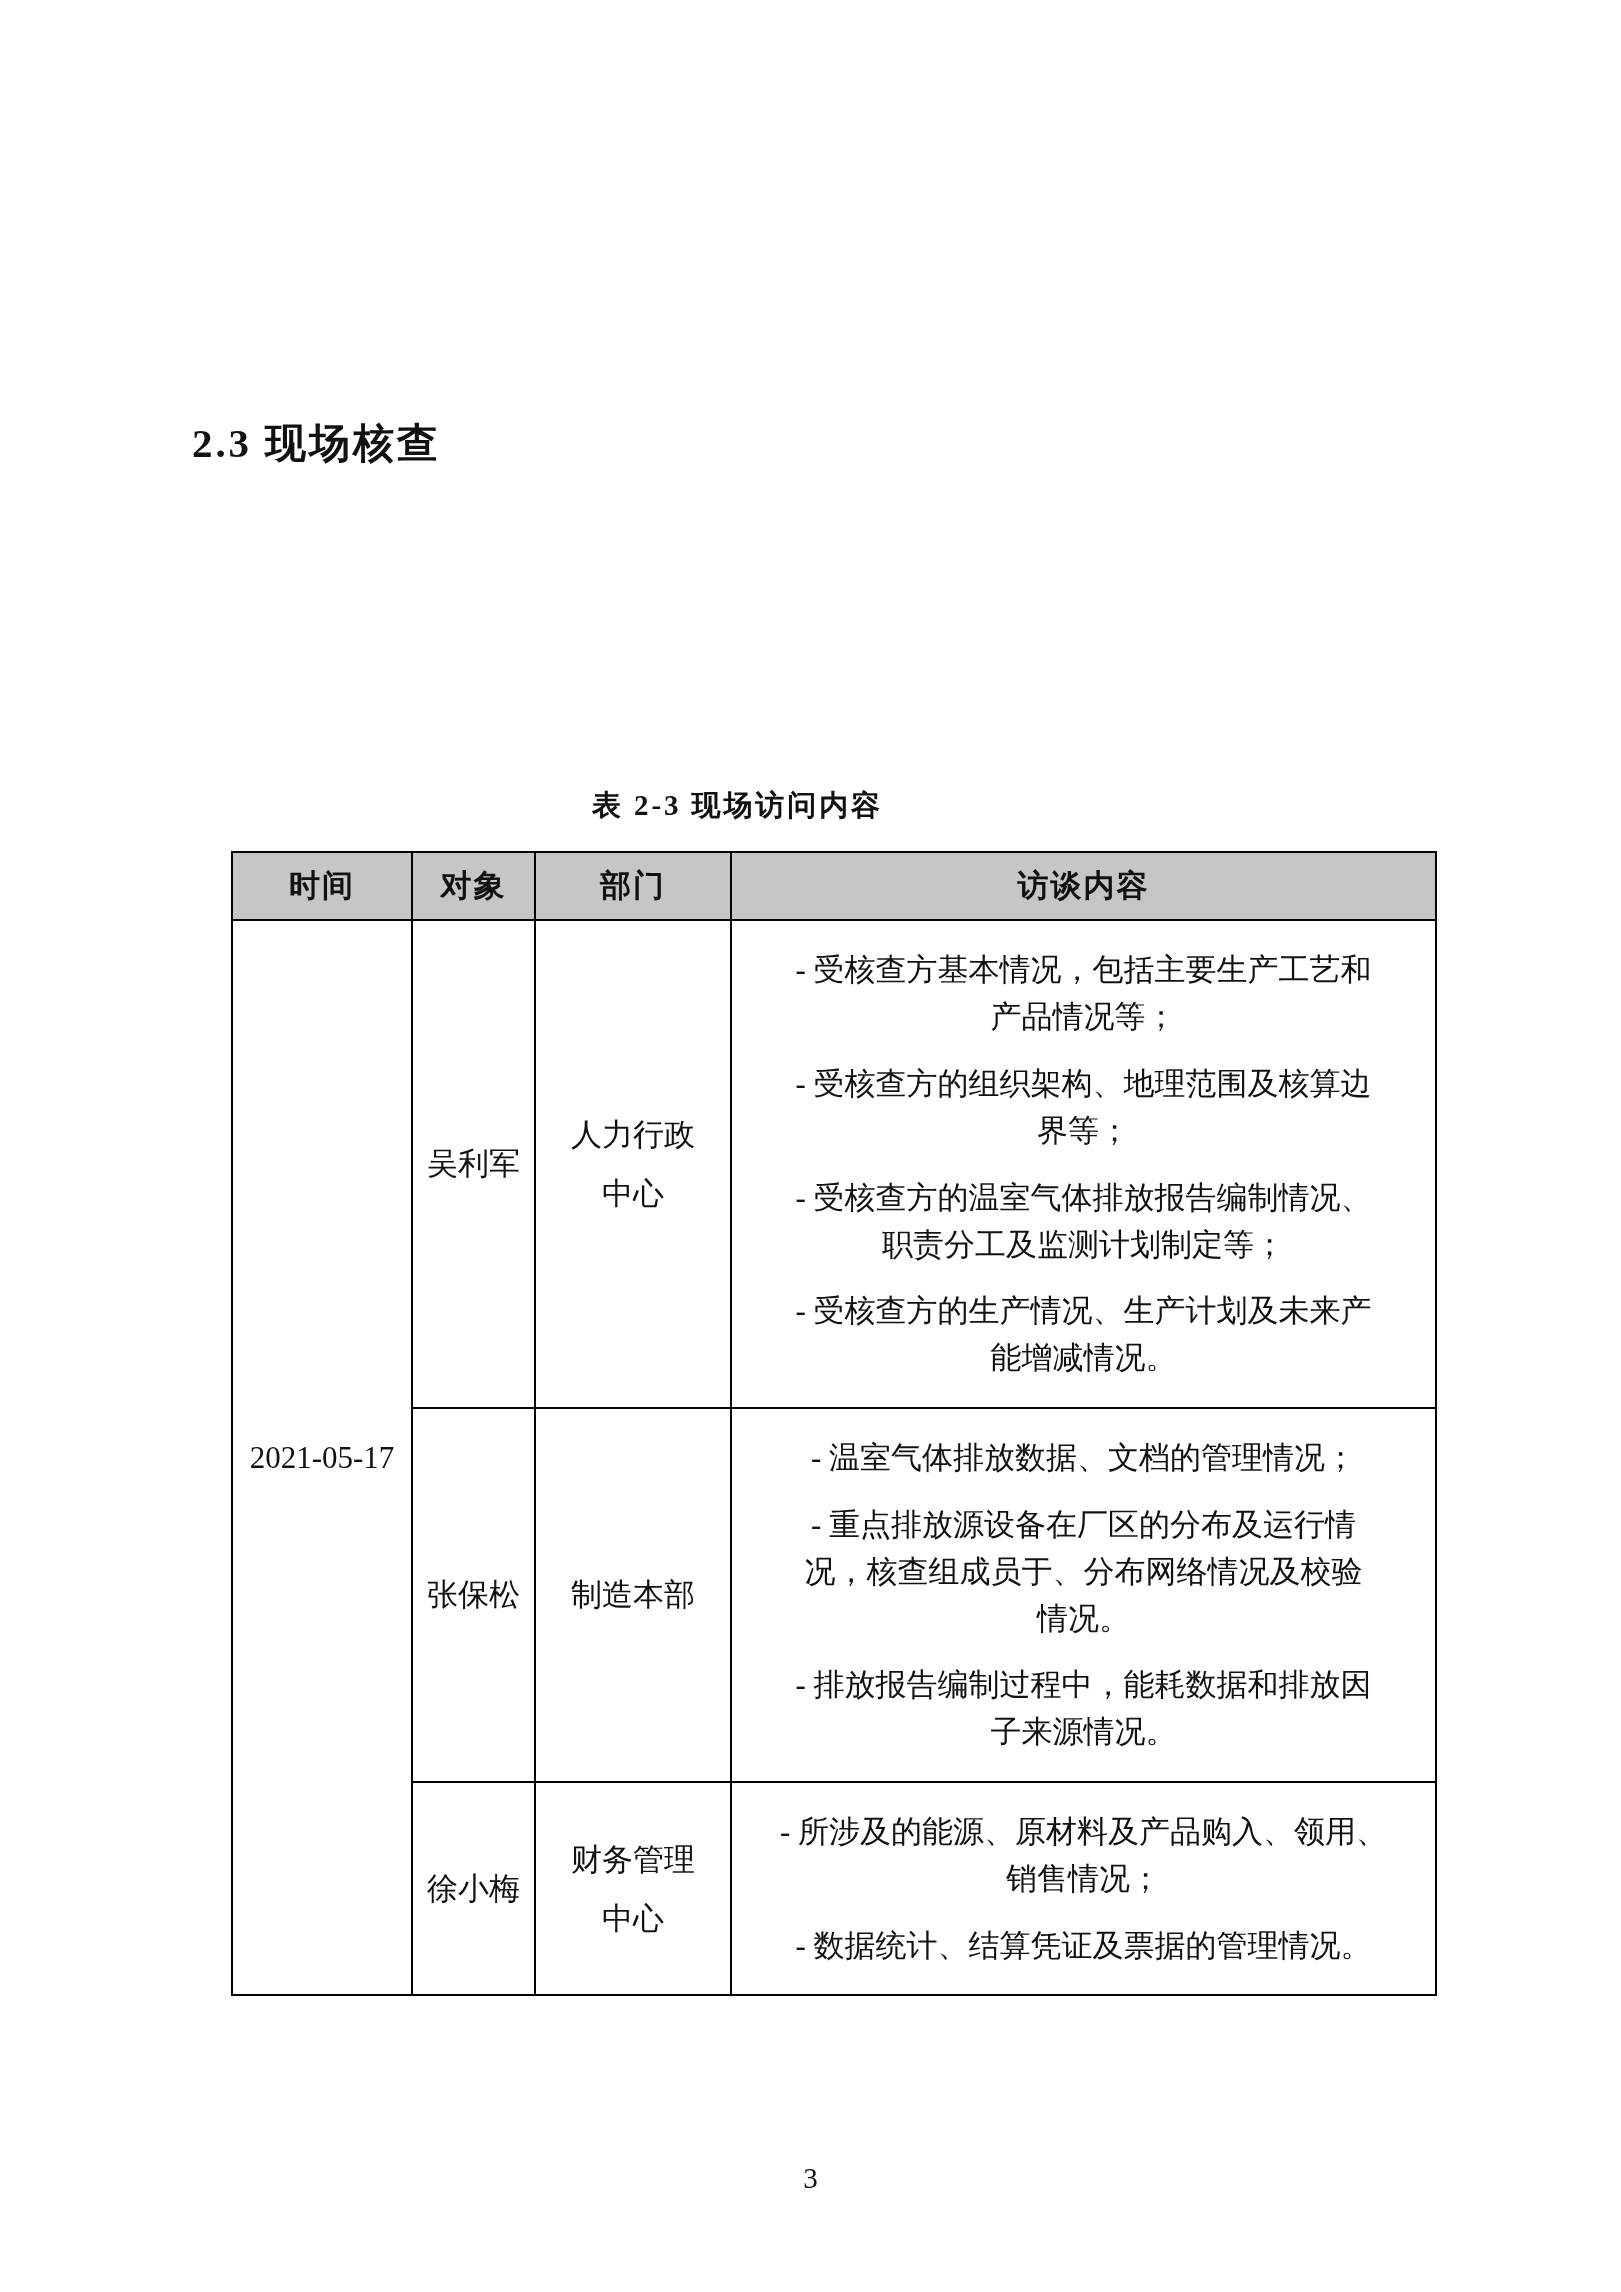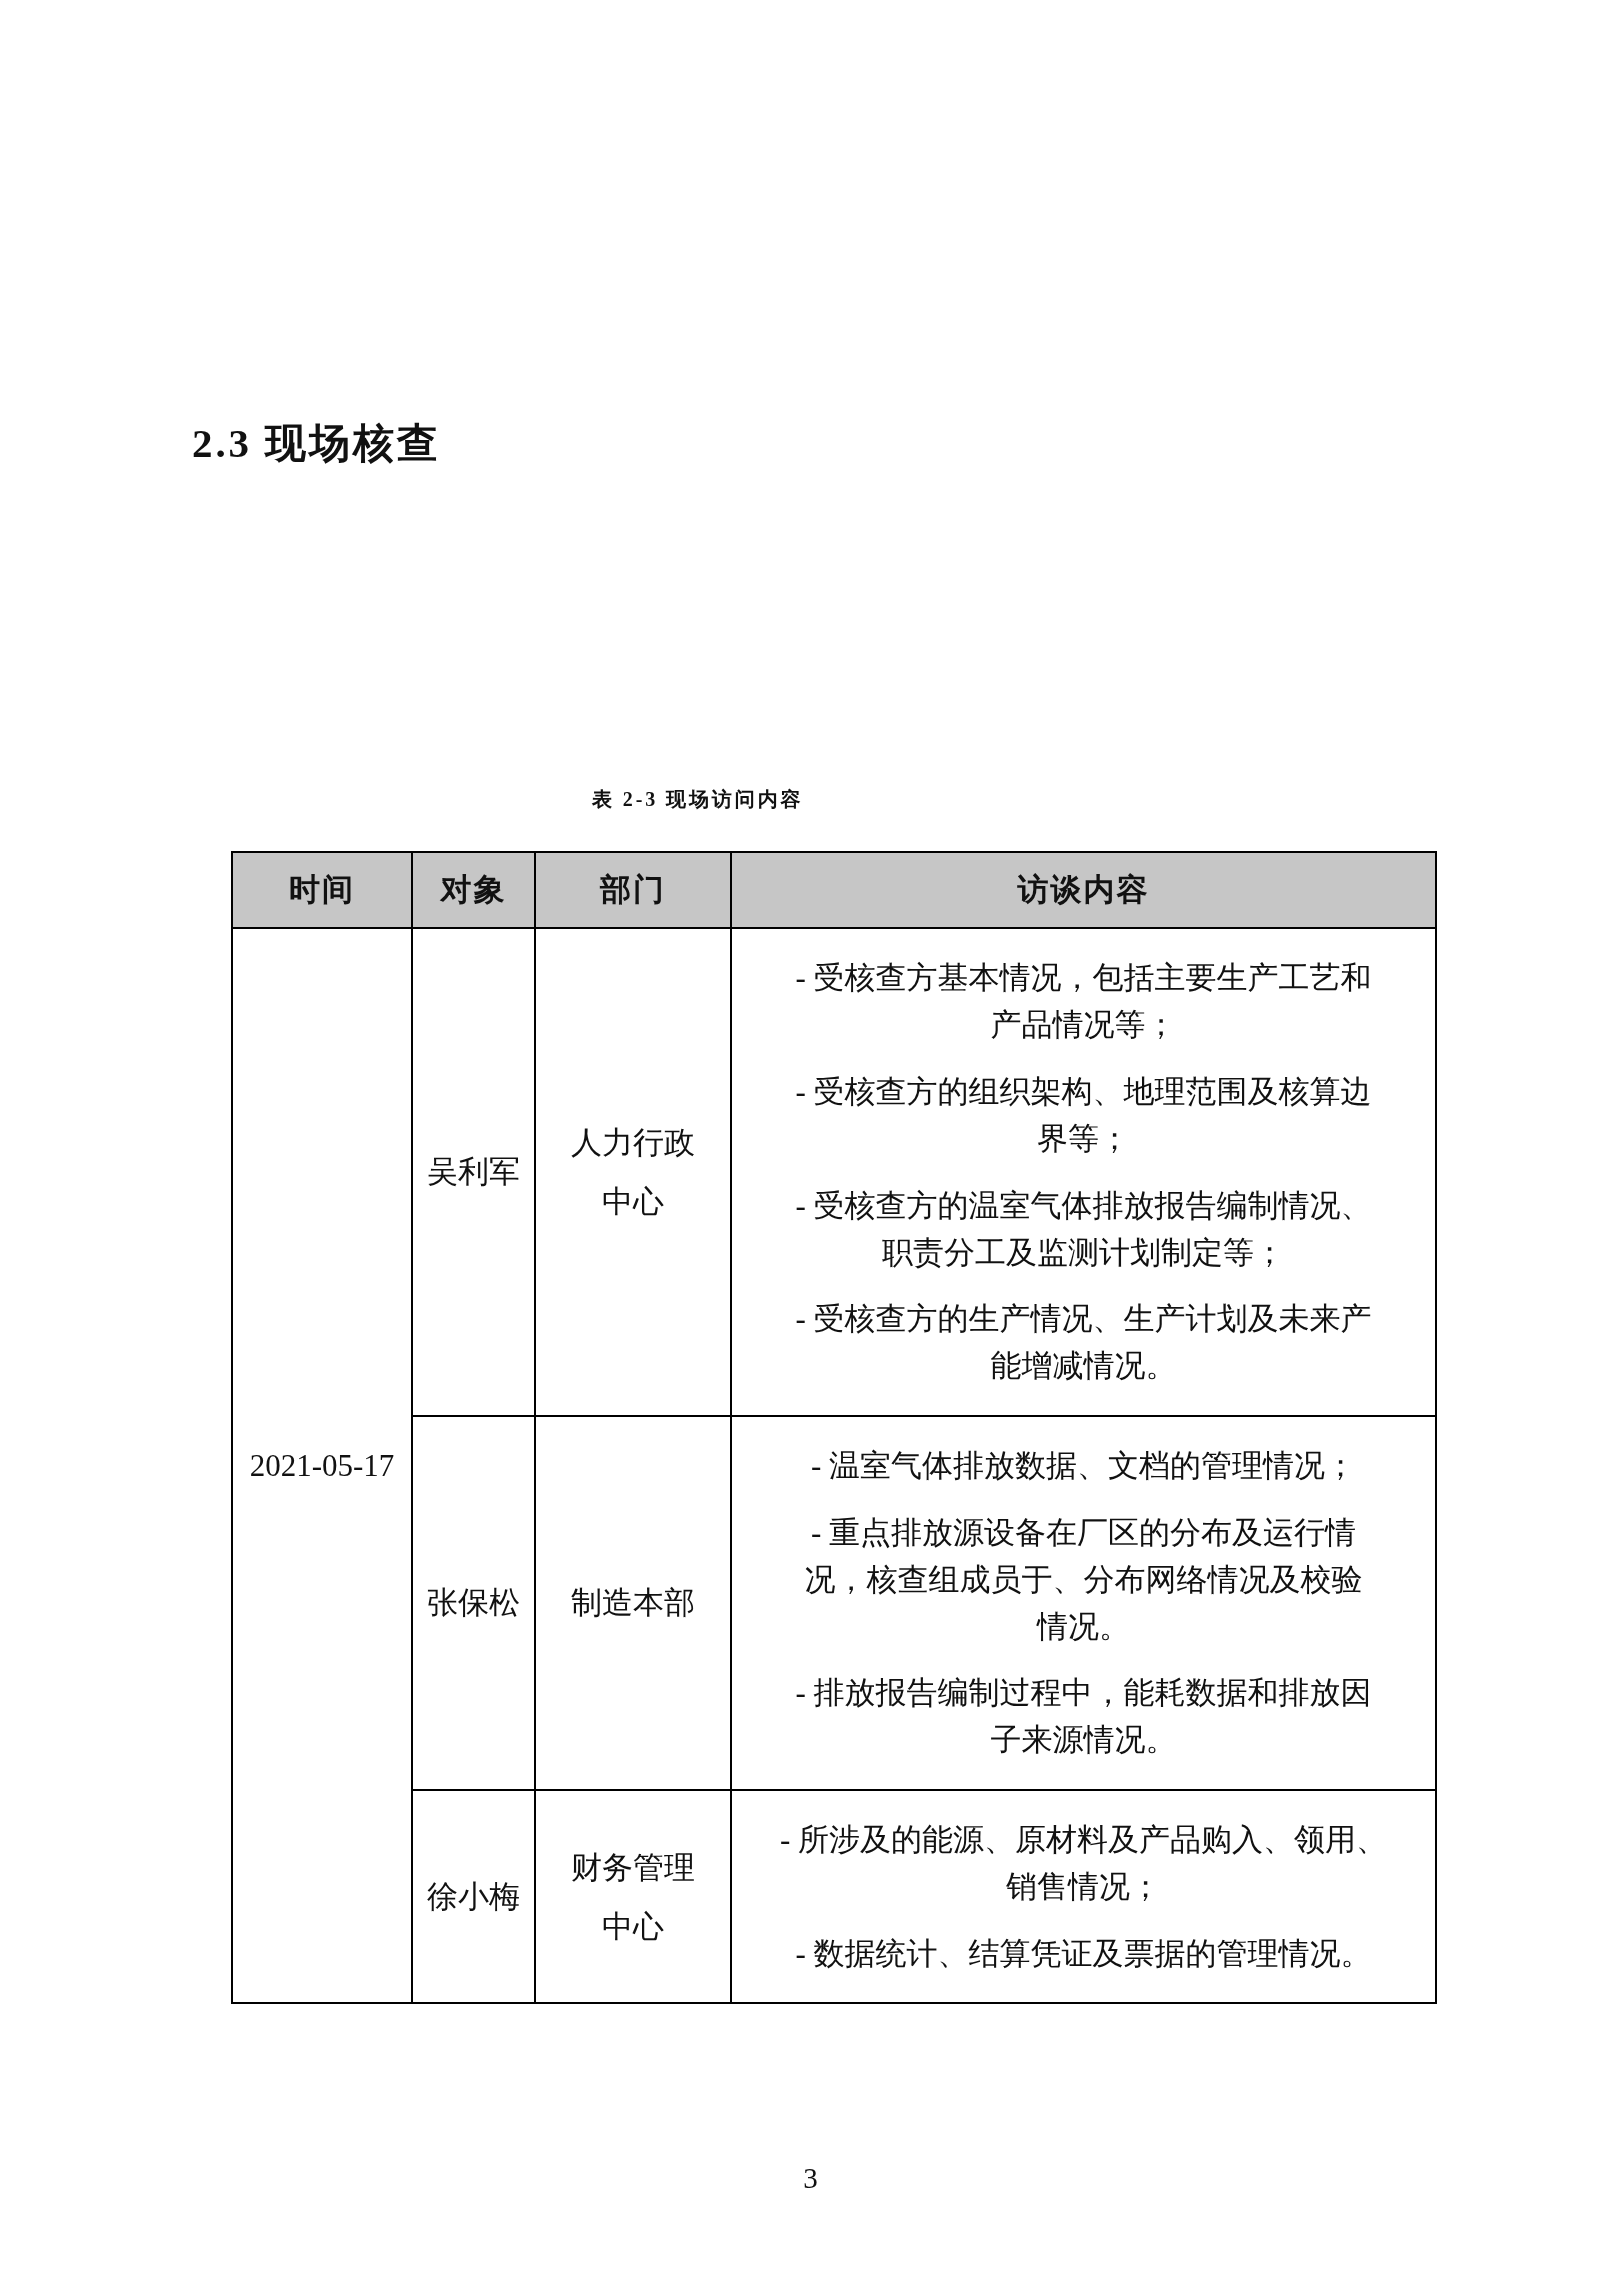--- a/index.html
+++ b/index.html
@@ -28,21 +28,21 @@
     top:416px;
     font-size:41px;
     font-weight:bold;
     letter-spacing:2.9px;
     white-space:pre;
   }
   .caption{
     position:absolute;
     left:592px;
     top:786px;
-    font-size:20px;
+    font-size:29px;
     font-weight:bold;
     letter-spacing:2.9px;
     white-space:pre;
   }
   table.visit{
     position:absolute;
     left:231px;
     top:851px;
     width:1204px;
     border-collapse:collapse;
@@ -54,21 +54,21 @@
     overflow:hidden;
     text-align:center;
   }
   table.visit th{
     background:#c6c6c6;
     font-weight:bold;
     text-align:center;
     vertical-align:middle;
     letter-spacing:2px;
   }
-  tr.hdr{height:76px;}
+  tr.hdr{height:68px;}
   tr.r1{height:459px;}
   tr.r2{height:338px;}
   tr.r3{height:182px;}
   td.c-date, td.c-person, td.c-dept{
     text-align:center;
     vertical-align:middle;
   }
   td.c-dept{
     white-space:pre-line;
     line-height:59px;

